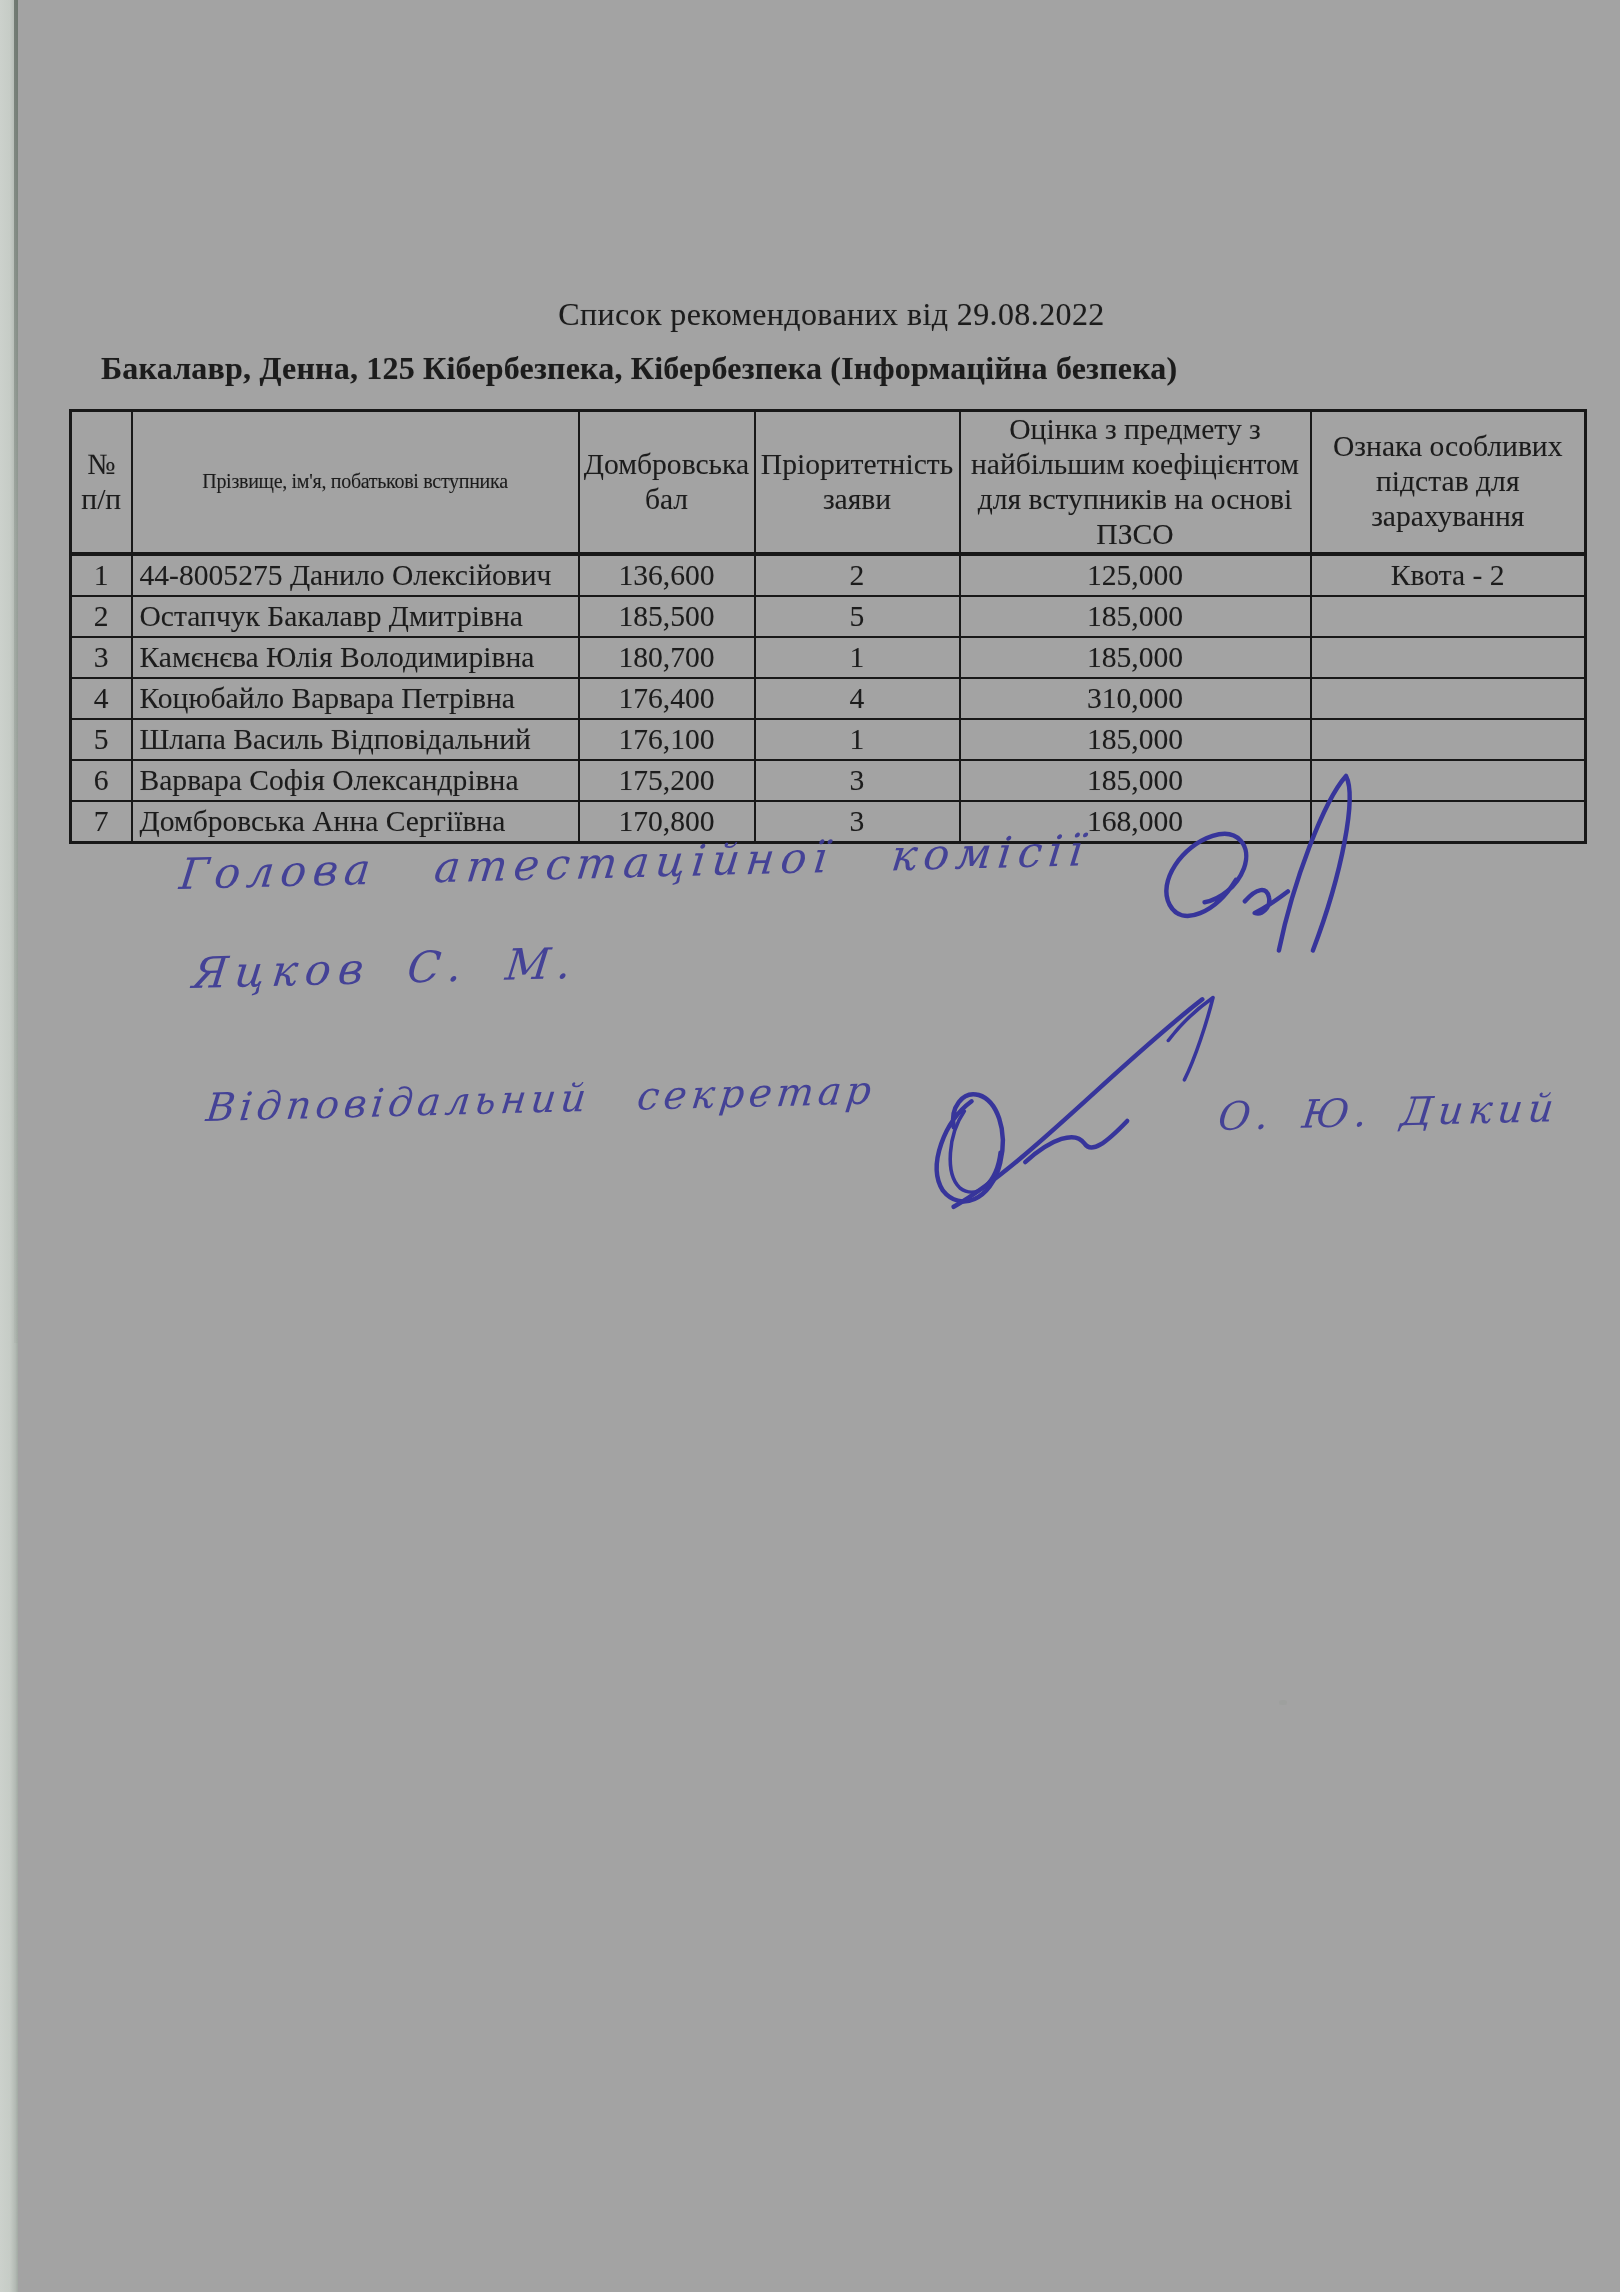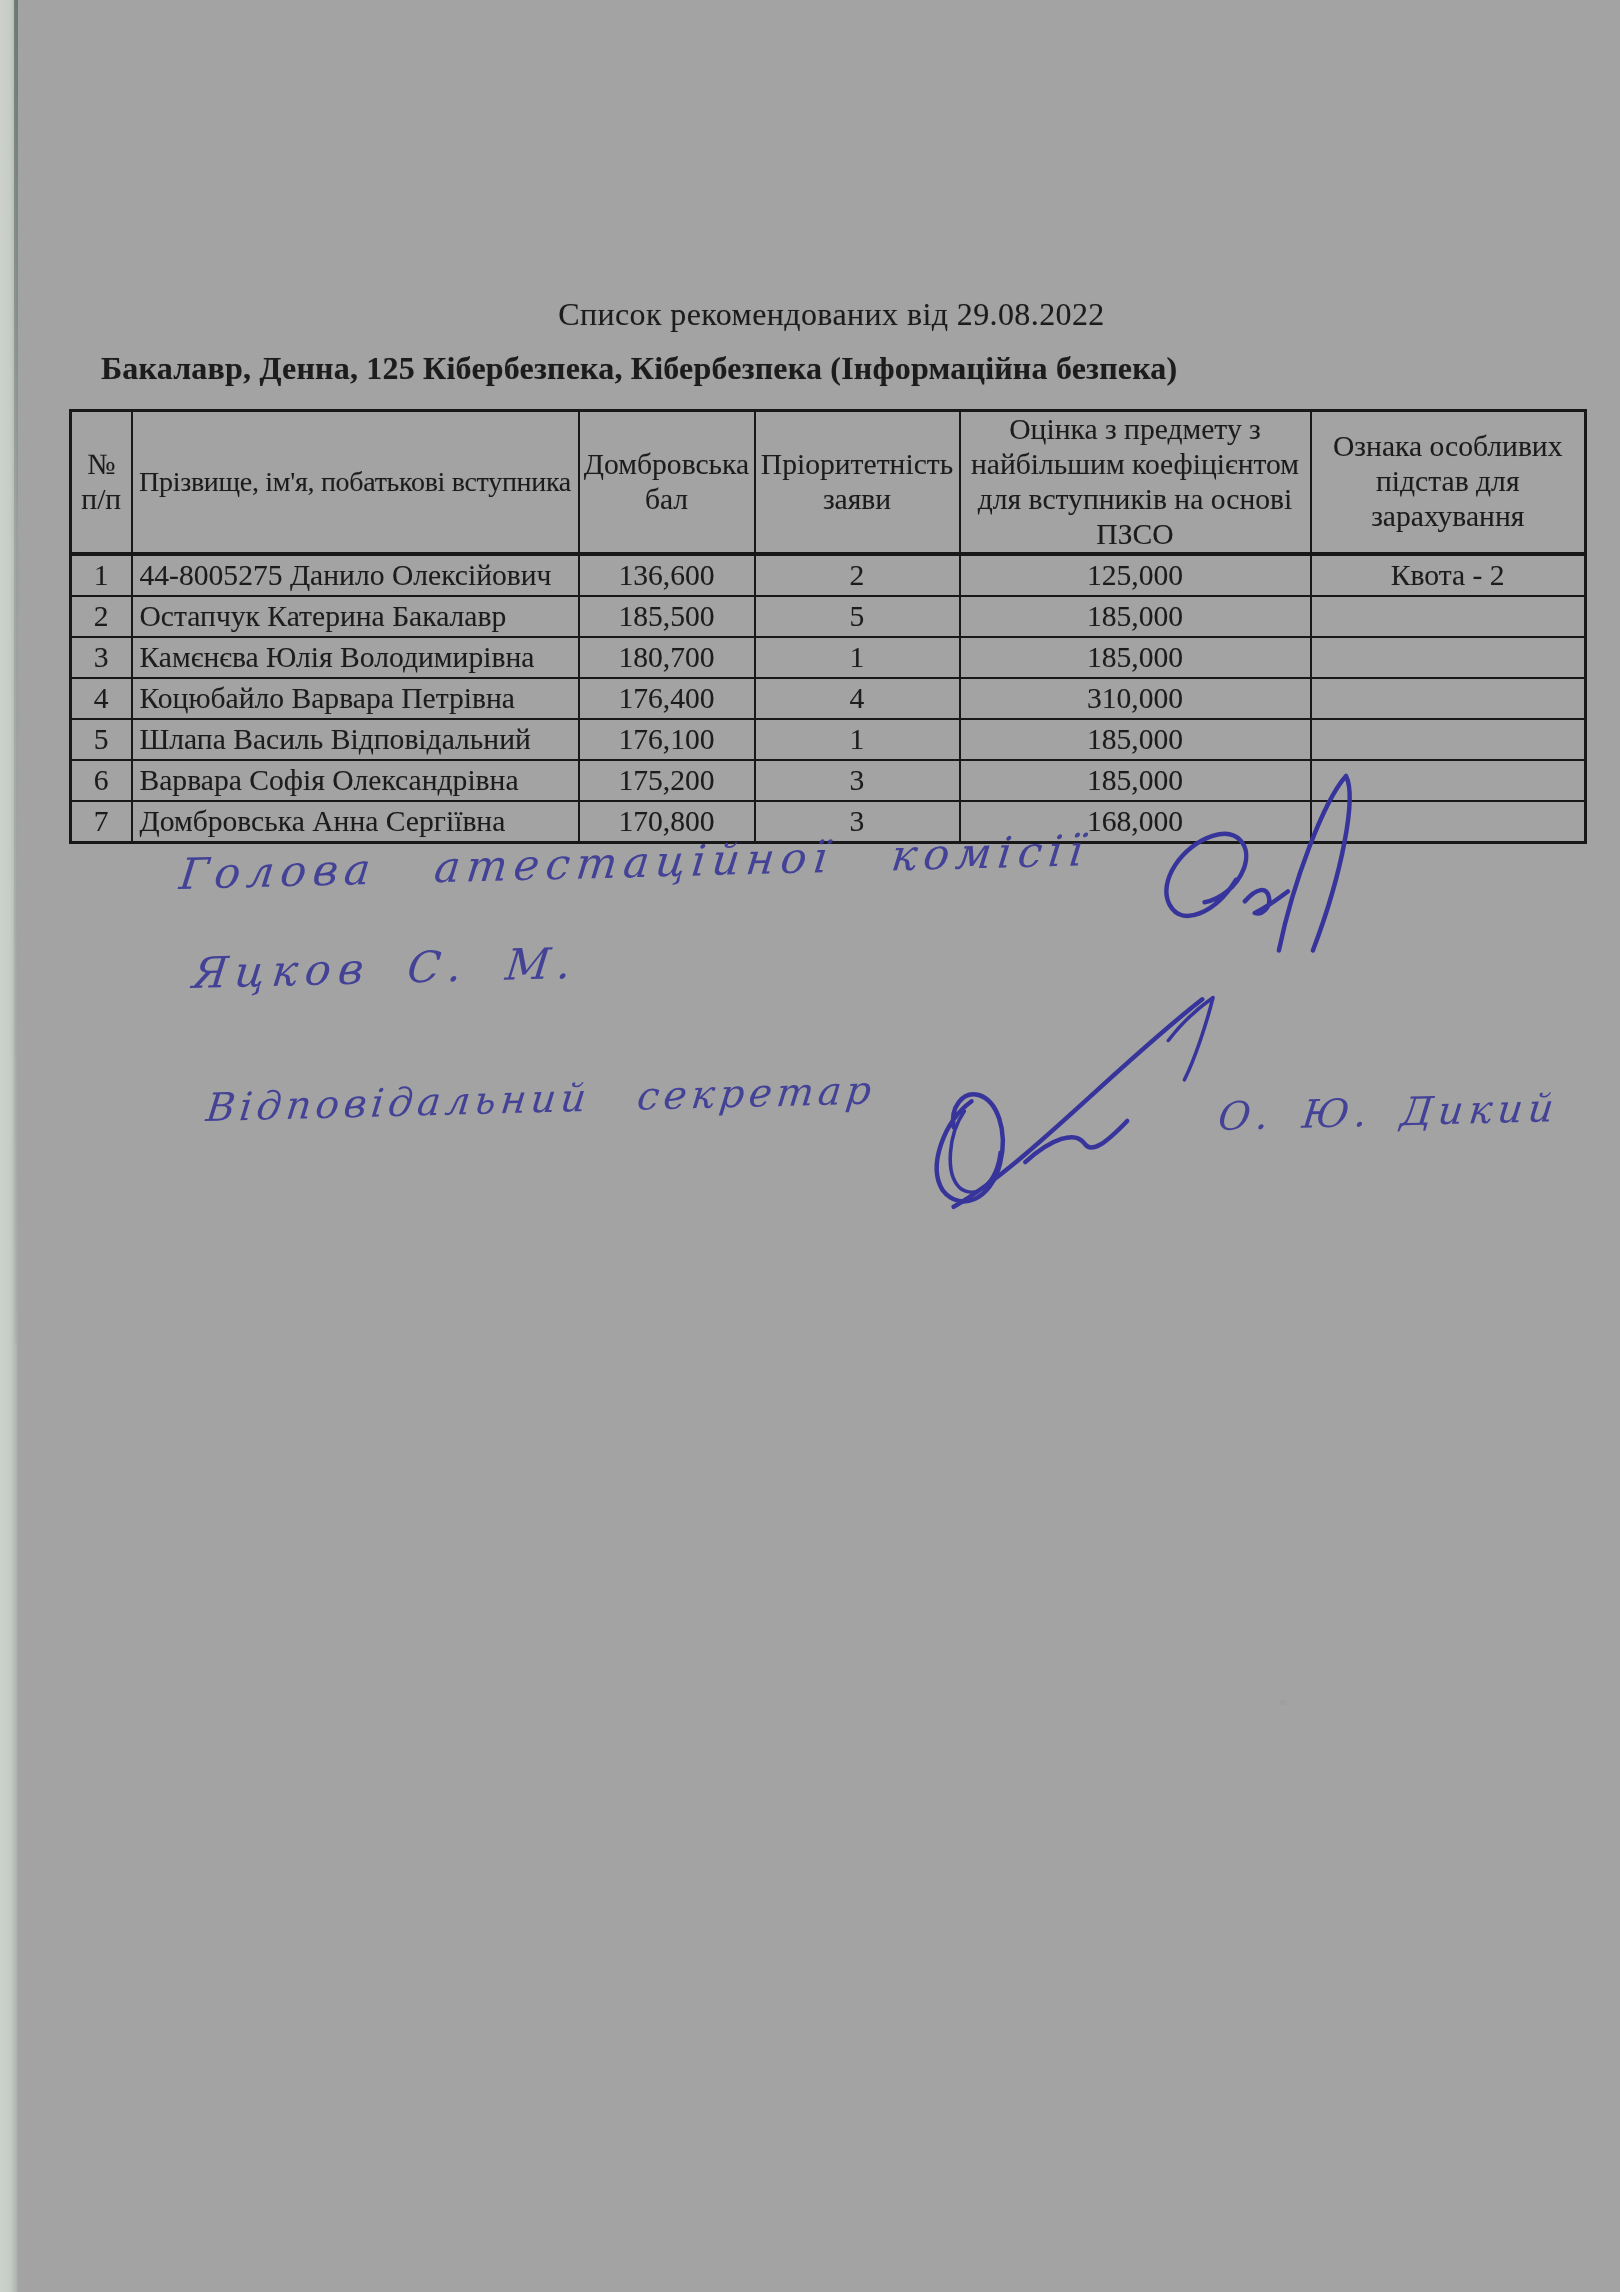--- a/index.html
+++ b/index.html
@@ -48,21 +48,21 @@
     overflow:hidden;
   }
   table.doc-table{border:3.6px solid #181818;}
   table.doc-table thead th{
     height:122px;
     font-weight:normal;
     text-align:center;vertical-align:middle;
     white-space:pre-line;line-height:1.18;
     border-bottom-width:4.5px;
   }
-  table.doc-table thead th.h-name{font-size:28px;white-space:nowrap;letter-spacing:-0.3px;}
+  table.doc-table thead th.h-name{font-size:20px;white-space:nowrap;letter-spacing:-0.3px;}
   table.doc-table tbody td{height:39px;text-align:center;vertical-align:middle;}
   table.doc-table tbody td.c-name{text-align:left;padding-left:7px;white-space:nowrap;}
   
   .ink{
     position:absolute;
     font-family:"DejaVu Serif",serif;
     font-style:italic;
     color:#3d3b96;
     transform:skewX(-8deg) rotate(-1.5deg);
     transform-origin:left bottom;
@@ -118,21 +118,21 @@
         <tr>
           <td class="c-num">1</td>
           <td class="c-name">44-8005275 Данило Олексійович</td>
           <td class="c-score">136,600</td>
           <td class="c-priority">2</td>
           <td class="c-pzso">125,000</td>
           <td class="c-note">Квота - 2</td>
         </tr>
         <tr>
           <td class="c-num">2</td>
-          <td class="c-name">Остапчук Катерина Бакалавр</td>
+          <td class="c-name">Остапчук Бакалавр Дмитрівна</td>
           <td class="c-score">185,500</td>
           <td class="c-priority">5</td>
           <td class="c-pzso">185,000</td>
           <td class="c-note"></td>
         </tr>
         <tr>
           <td class="c-num">3</td>
           <td class="c-name">Камєнєва Юлія Володимирівна</td>
           <td class="c-score">180,700</td>
           <td class="c-priority">1</td>

